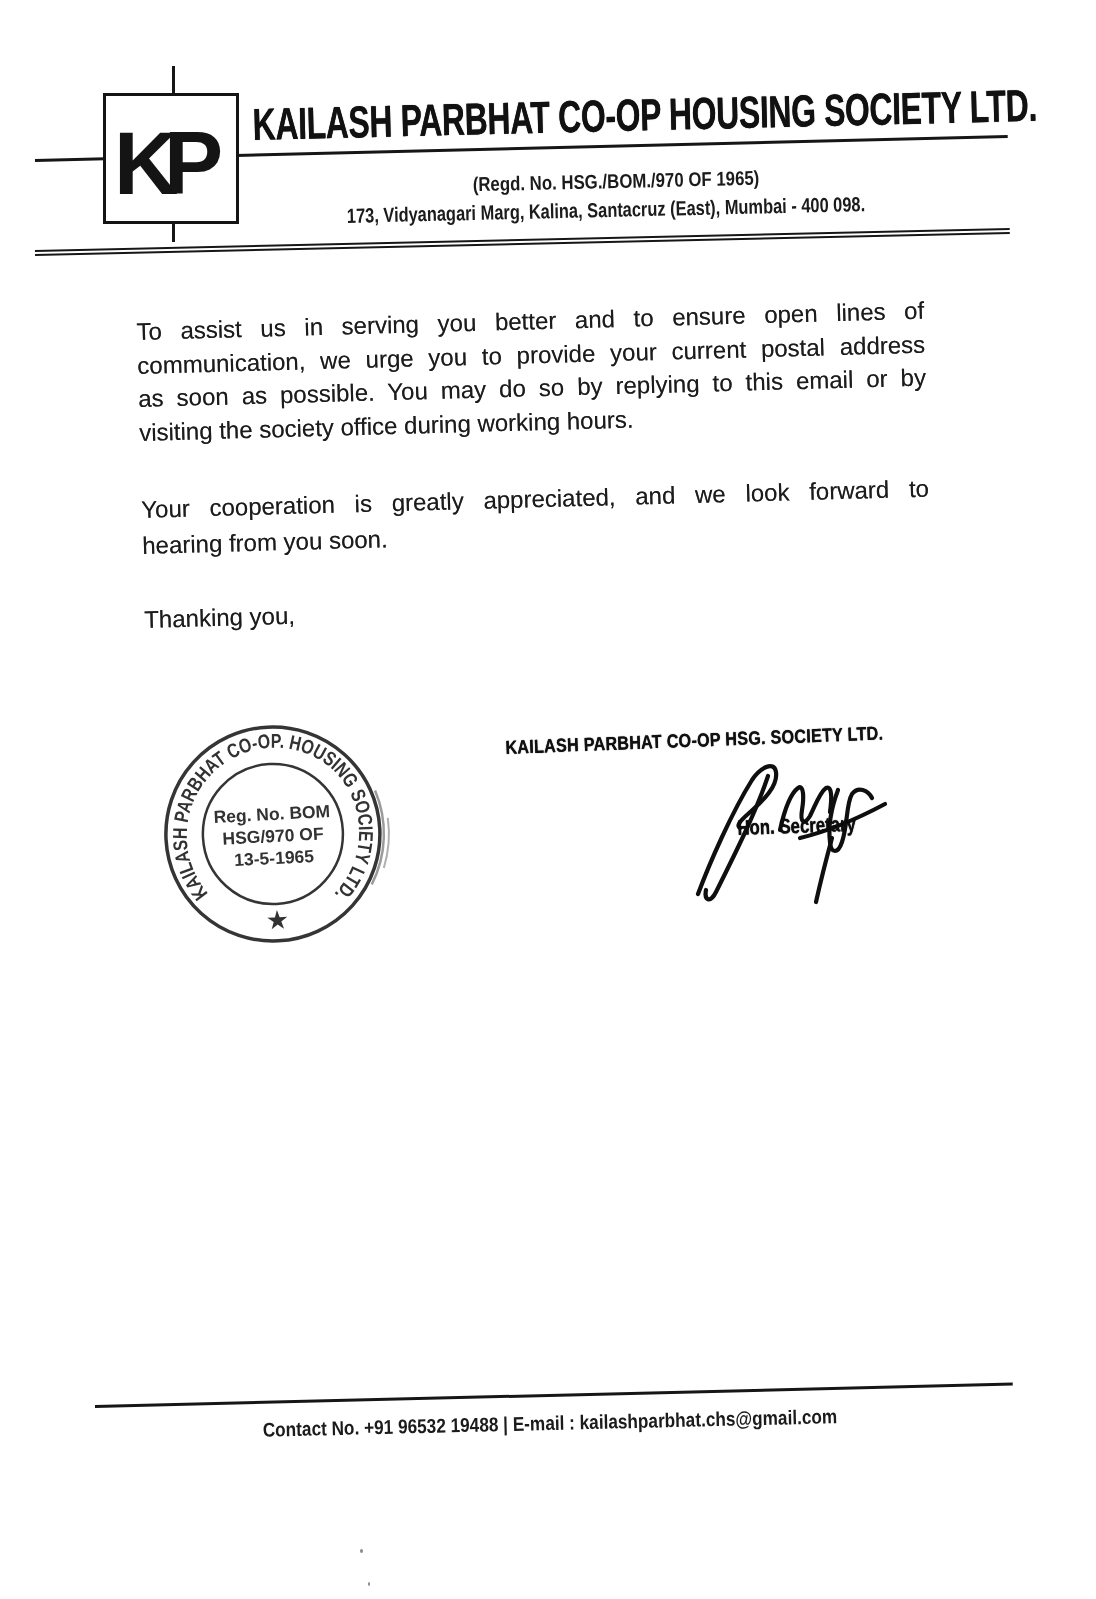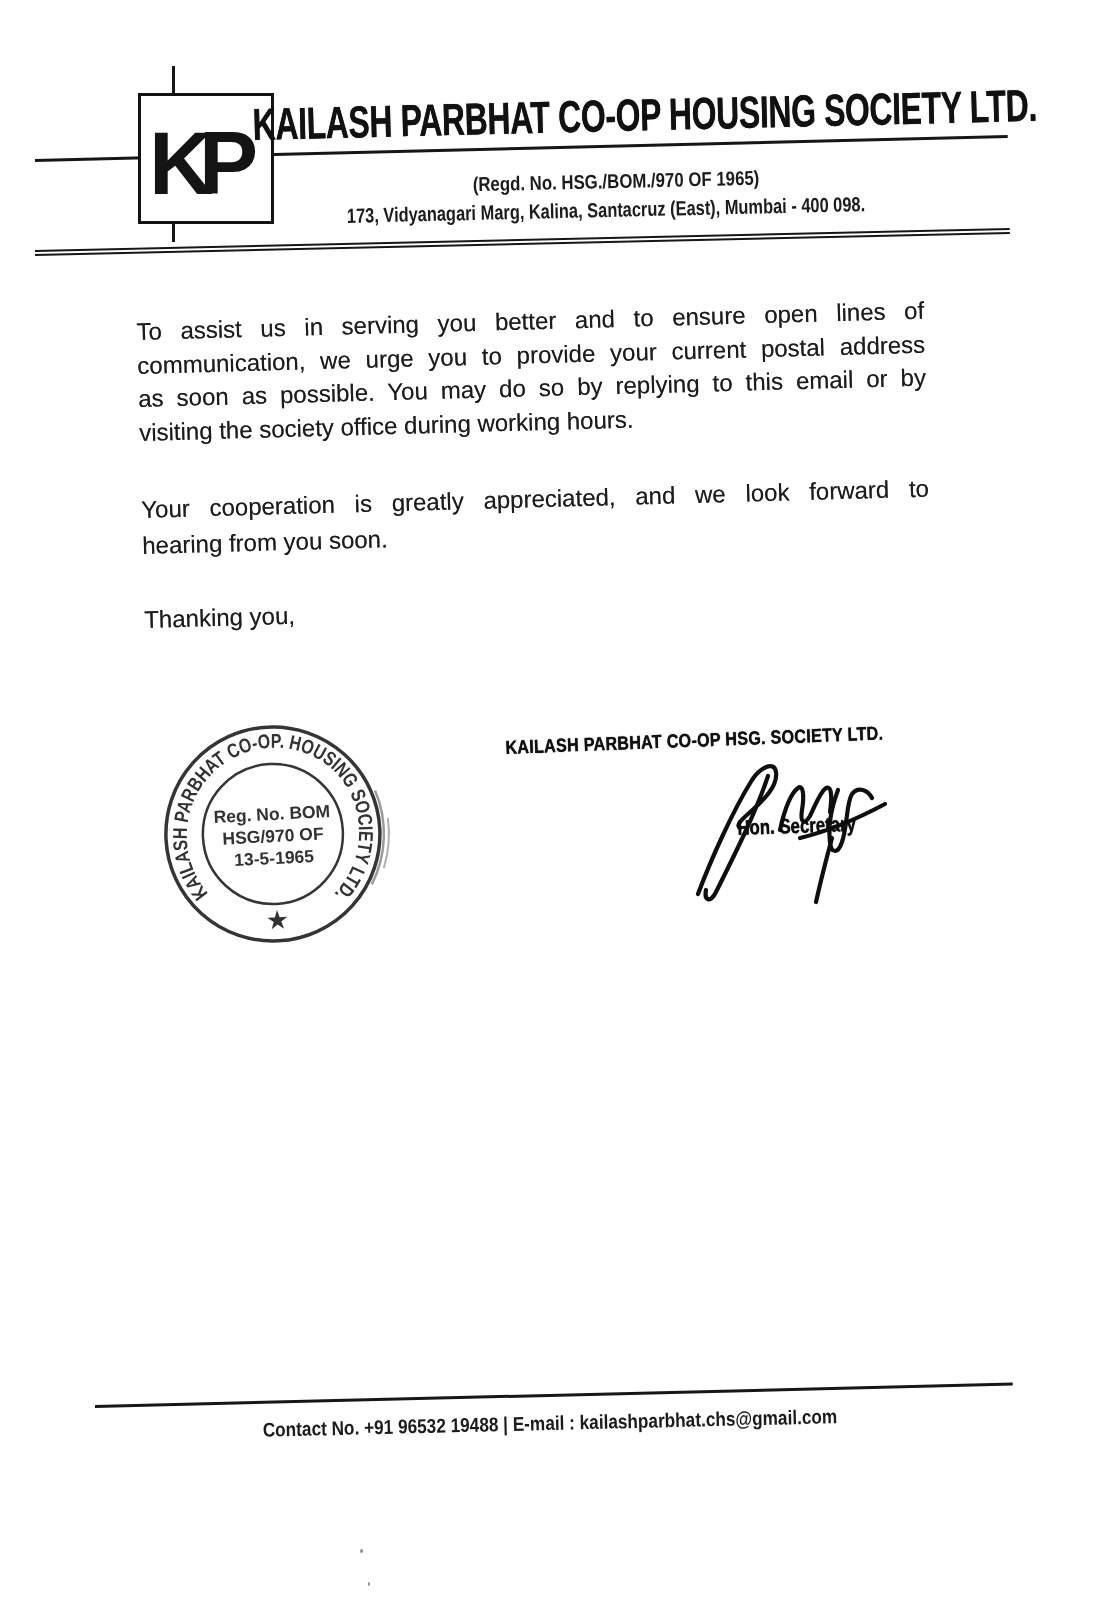--- a/index.html
+++ b/index.html
@@ -5,21 +5,21 @@
   html,body{margin:0;padding:0;background:#e8e8e8;}
   .page{
     position:relative;width:1096px;height:1599px;background:#ffffff;
     overflow:hidden;font-family:"Liberation Sans",sans-serif;color:#1b1b1b;
   }
   
   .crosshair-h{position:absolute;left:35px;top:159px;width:973px;height:3px;
     background:#161616;transform:rotate(-1.42deg);transform-origin:left center;}
   .crosshair-v{position:absolute;left:172px;top:66px;width:2.5px;height:176px;background:#161616;}
   .logo-box{position:absolute;left:103px;top:93px;width:136px;height:131px;
-    border:3.5px solid #141414;background:#ffffff;box-sizing:border-box;margin-left:35px;}
+    border:3.5px solid #141414;background:#ffffff;box-sizing:border-box;}
   .logo-box svg{display:block;width:100%;height:100%;}
   .society-title{position:absolute;left:252px;top:99px;white-space:nowrap;
     font-size:45px;font-weight:700;letter-spacing:-0.5px;color:#111;
     transform:rotate(-1.4deg) scaleX(0.71);transform-origin:left top;
     text-shadow:0 0 0.8px #111;}
   .regd-line{position:absolute;left:316px;top:170px;width:600px;text-align:center;
     font-size:20px;font-weight:700;white-space:nowrap;
     transform:rotate(-1.3deg) scaleX(0.84);transform-origin:center center;}
   .address-line{position:absolute;left:236px;top:198px;width:740px;text-align:center;
     font-size:20.5px;font-weight:700;white-space:nowrap;

